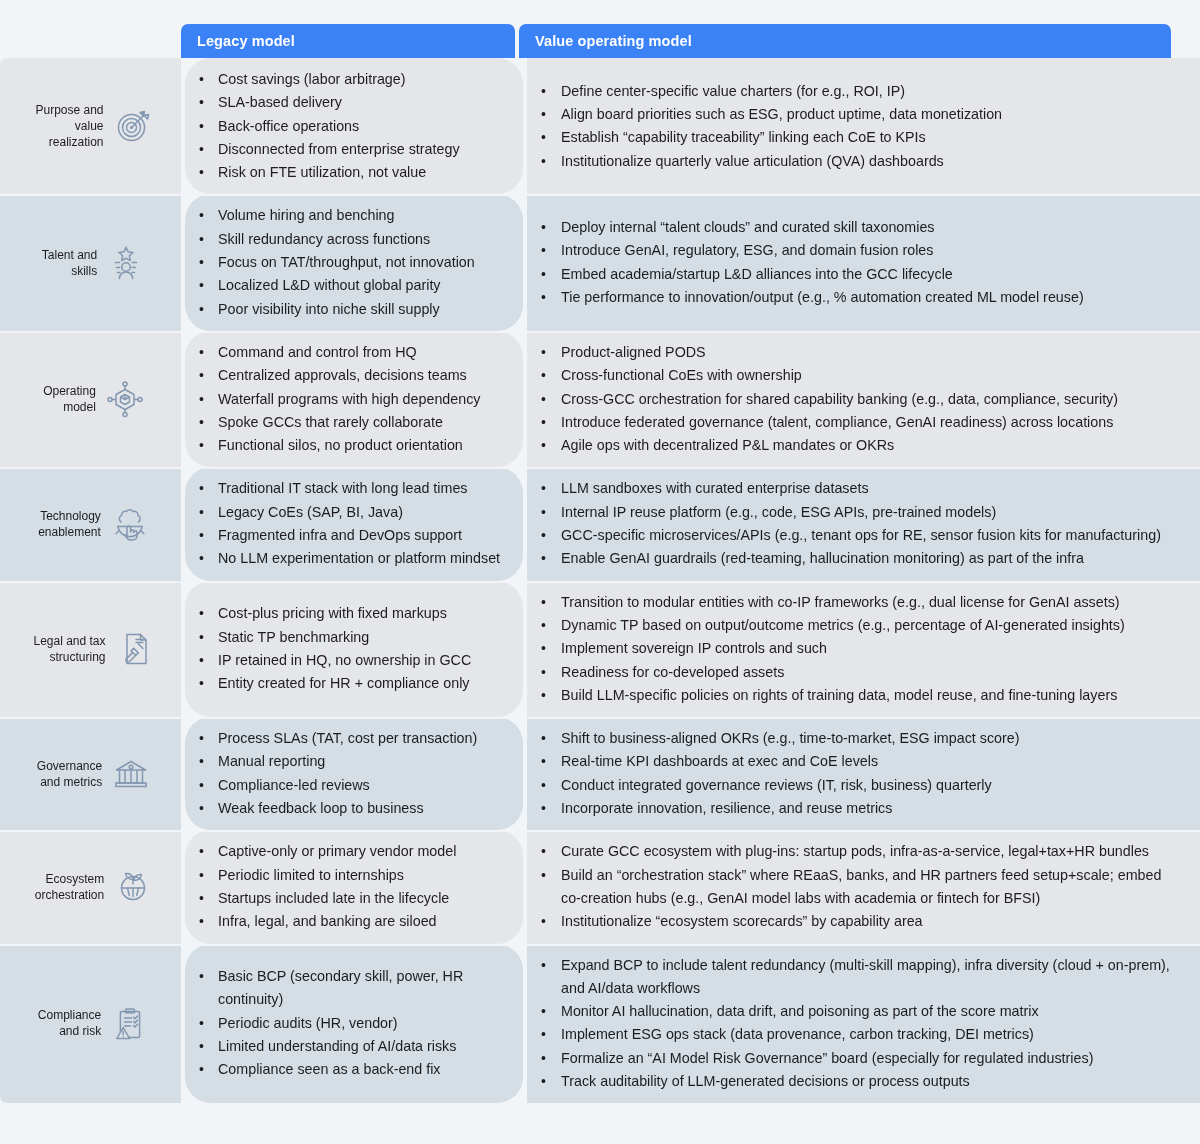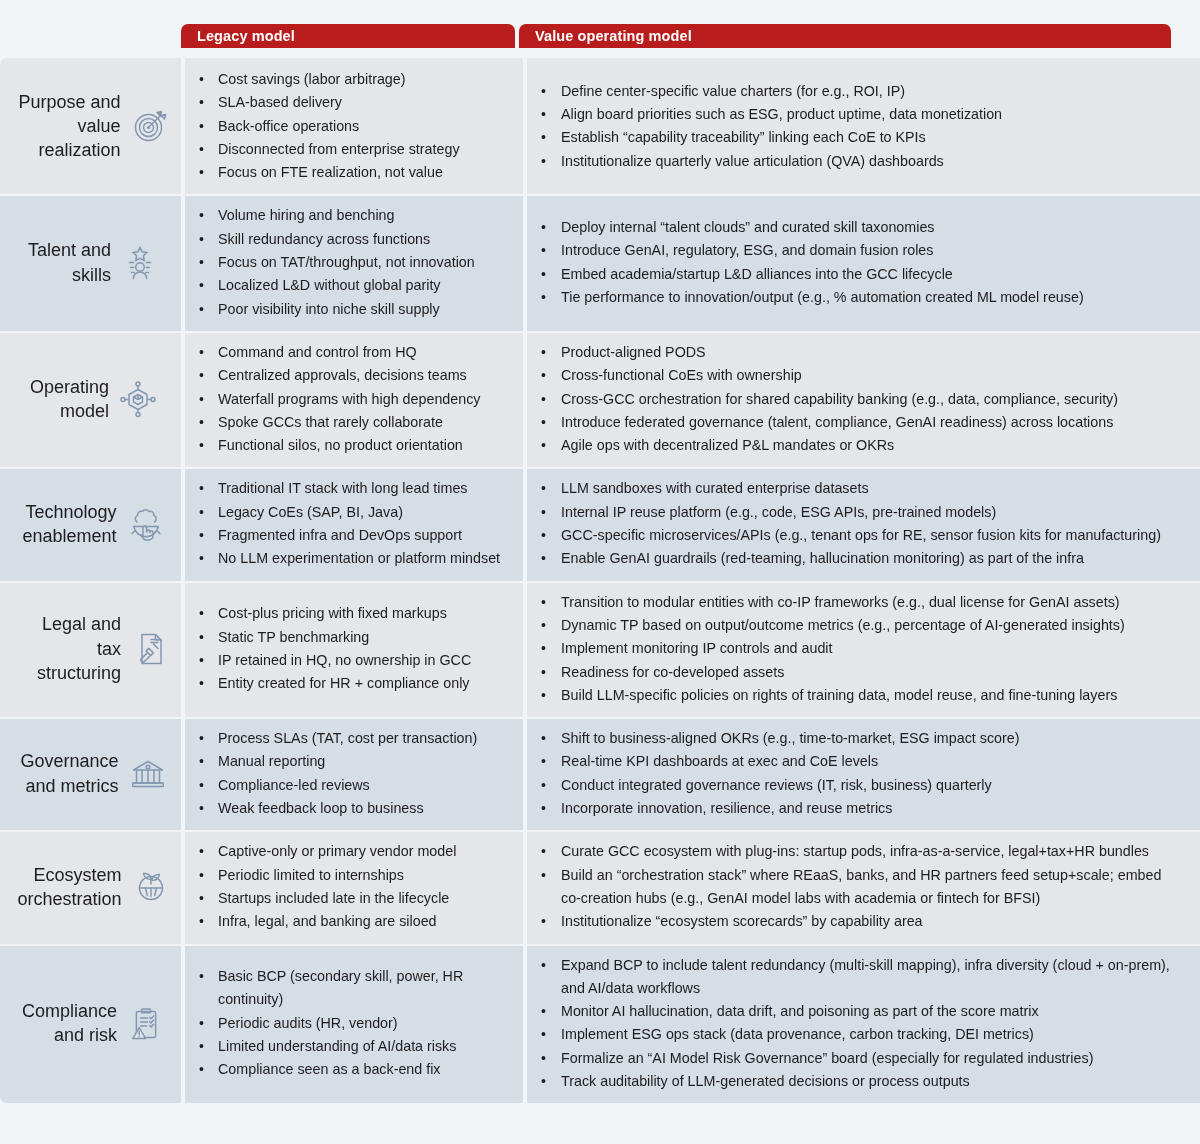--- a/index.html
+++ b/index.html
@@ -23,22 +23,22 @@
   .header-row {
     position: absolute;
     top: 24px;
     left: 0;
     width: 1200px;
     height: 34px;
   }
   .hdr {
     position: absolute;
     top: 0;
-    height: 24px;
-    background: #b91c1c;
+    height: 34px;
+    background: #3b82f6;
     border-radius: 7px 7px 0 0;
     color: #ffffff;
     font-size: 14.5px;
     font-weight: bold;
     display: flex;
     align-items: center;
     padding-left: 16px;
     box-sizing: border-box;
     letter-spacing: 0.1px;
   }
@@ -65,40 +65,41 @@
   .cell-label {
     width: 181px;
     flex: 0 0 181px;
     display: flex;
     align-items: center;
     justify-content: center;
     gap: 8px;
     padding: 6px 10px 6px 18px;
   }
   .cell-label .label-text {
-    font-size: 18px;
+    font-size: 12px;
     color: #1d1d1f;
     text-align: right;
     line-height: 1.35;
     white-space: pre-line;
   }
   .cell-label .icon-wrap {
     flex: 0 0 auto;
     width: 42px;
     height: 42px;
     display: flex;
     align-items: center;
     justify-content: center;
   }
   .cell-legacy {
     width: 338px;
     flex: 0 0 338px;
     padding: 10px 10px 10px 0;
     display: flex;
     align-items: center;
+    border-radius: 26px;
   }
   .cell-value {
     width: 681px;
     flex: 0 0 681px;
     padding: 10px 26px 10px 0;
     display: flex;
     align-items: center;
   }
   .gap-col {
     width: 4px;
@@ -185,21 +186,21 @@
     </svg>
           </span>
         </div>
         <div class="gap-col"></div>
         <div class="cell cell-legacy">
           <ul class="bullets">
             <li>Cost savings (labor arbitrage)</li>
             <li>SLA-based delivery</li>
             <li>Back-office operations</li>
             <li>Disconnected from enterprise strategy</li>
-            <li>Focus on FTE realization, not value</li>
+            <li>Risk on FTE utilization, not value</li>
           </ul>
         </div>
         <div class="gap-col"></div>
         <div class="cell cell-value">
           <ul class="bullets">
             <li>Define center-specific value charters (for e.g., ROI, IP)</li>
             <li>Align board priorities such as ESG, product uptime, data monetization</li>
             <li>Establish “capability traceability” linking each CoE to KPIs</li>
             <li>Institutionalize quarterly value articulation (QVA) dashboards</li>
           </ul>
@@ -345,21 +346,21 @@
             <li>Static TP benchmarking</li>
             <li>IP retained in HQ, no ownership in GCC</li>
             <li>Entity created for HR + compliance only</li>
           </ul>
         </div>
         <div class="gap-col"></div>
         <div class="cell cell-value">
           <ul class="bullets">
             <li>Transition to modular entities with co-IP frameworks (e.g., dual license for GenAI assets)</li>
             <li>Dynamic TP based on output/outcome metrics (e.g., percentage of AI-generated insights)</li>
-            <li>Implement monitoring IP controls and audit</li>
+            <li>Implement sovereign IP controls and such</li>
             <li>Readiness for co-developed assets</li>
             <li>Build LLM-specific policies on rights of training data, model reuse, and fine-tuning layers</li>
           </ul>
         </div>
       </div>
       <div class="row tone-b">
         <div class="cell cell-label">
           <div class="label-text">Governance
 and metrics</div>
           <span class="icon-wrap">

